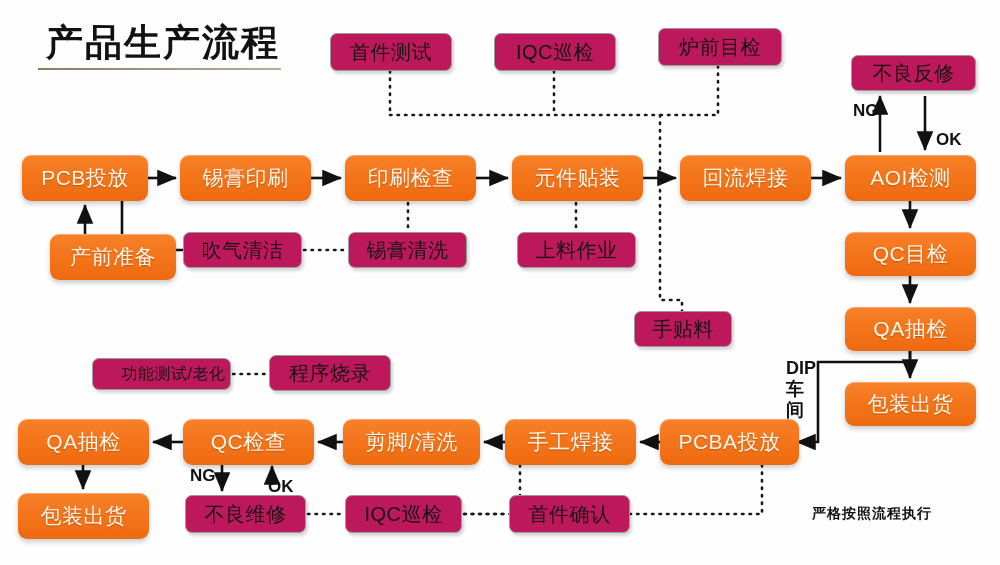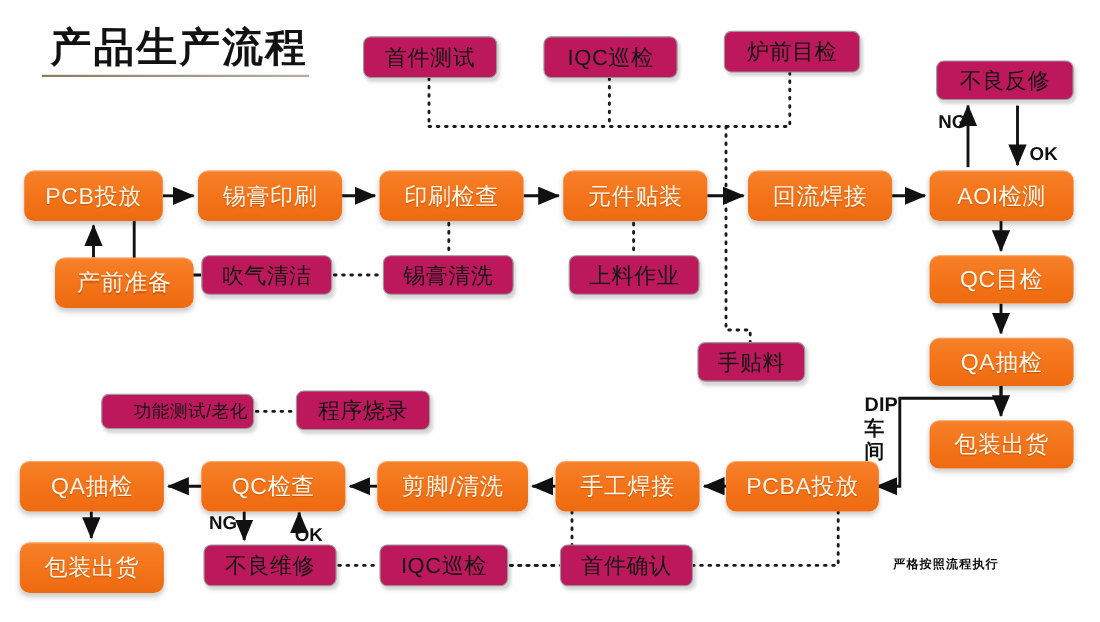--- a/index.html
+++ b/index.html
@@ -66,21 +66,21 @@
     position:absolute;
     font-size:18px;
     font-weight:bold;
     color:#111;
     width:26px;
     line-height:21px;
     text-align:left;
   }
   .footnote{
     position:absolute;
-    font-size:11px;
+    font-size:14px;
     font-weight:bold;
     color:#101010;
     letter-spacing:1px;
     font-family:Liberation Sans, sans-serif;
   }
 </style>
 </head>
 <body>
 
 <div id="canvas">

